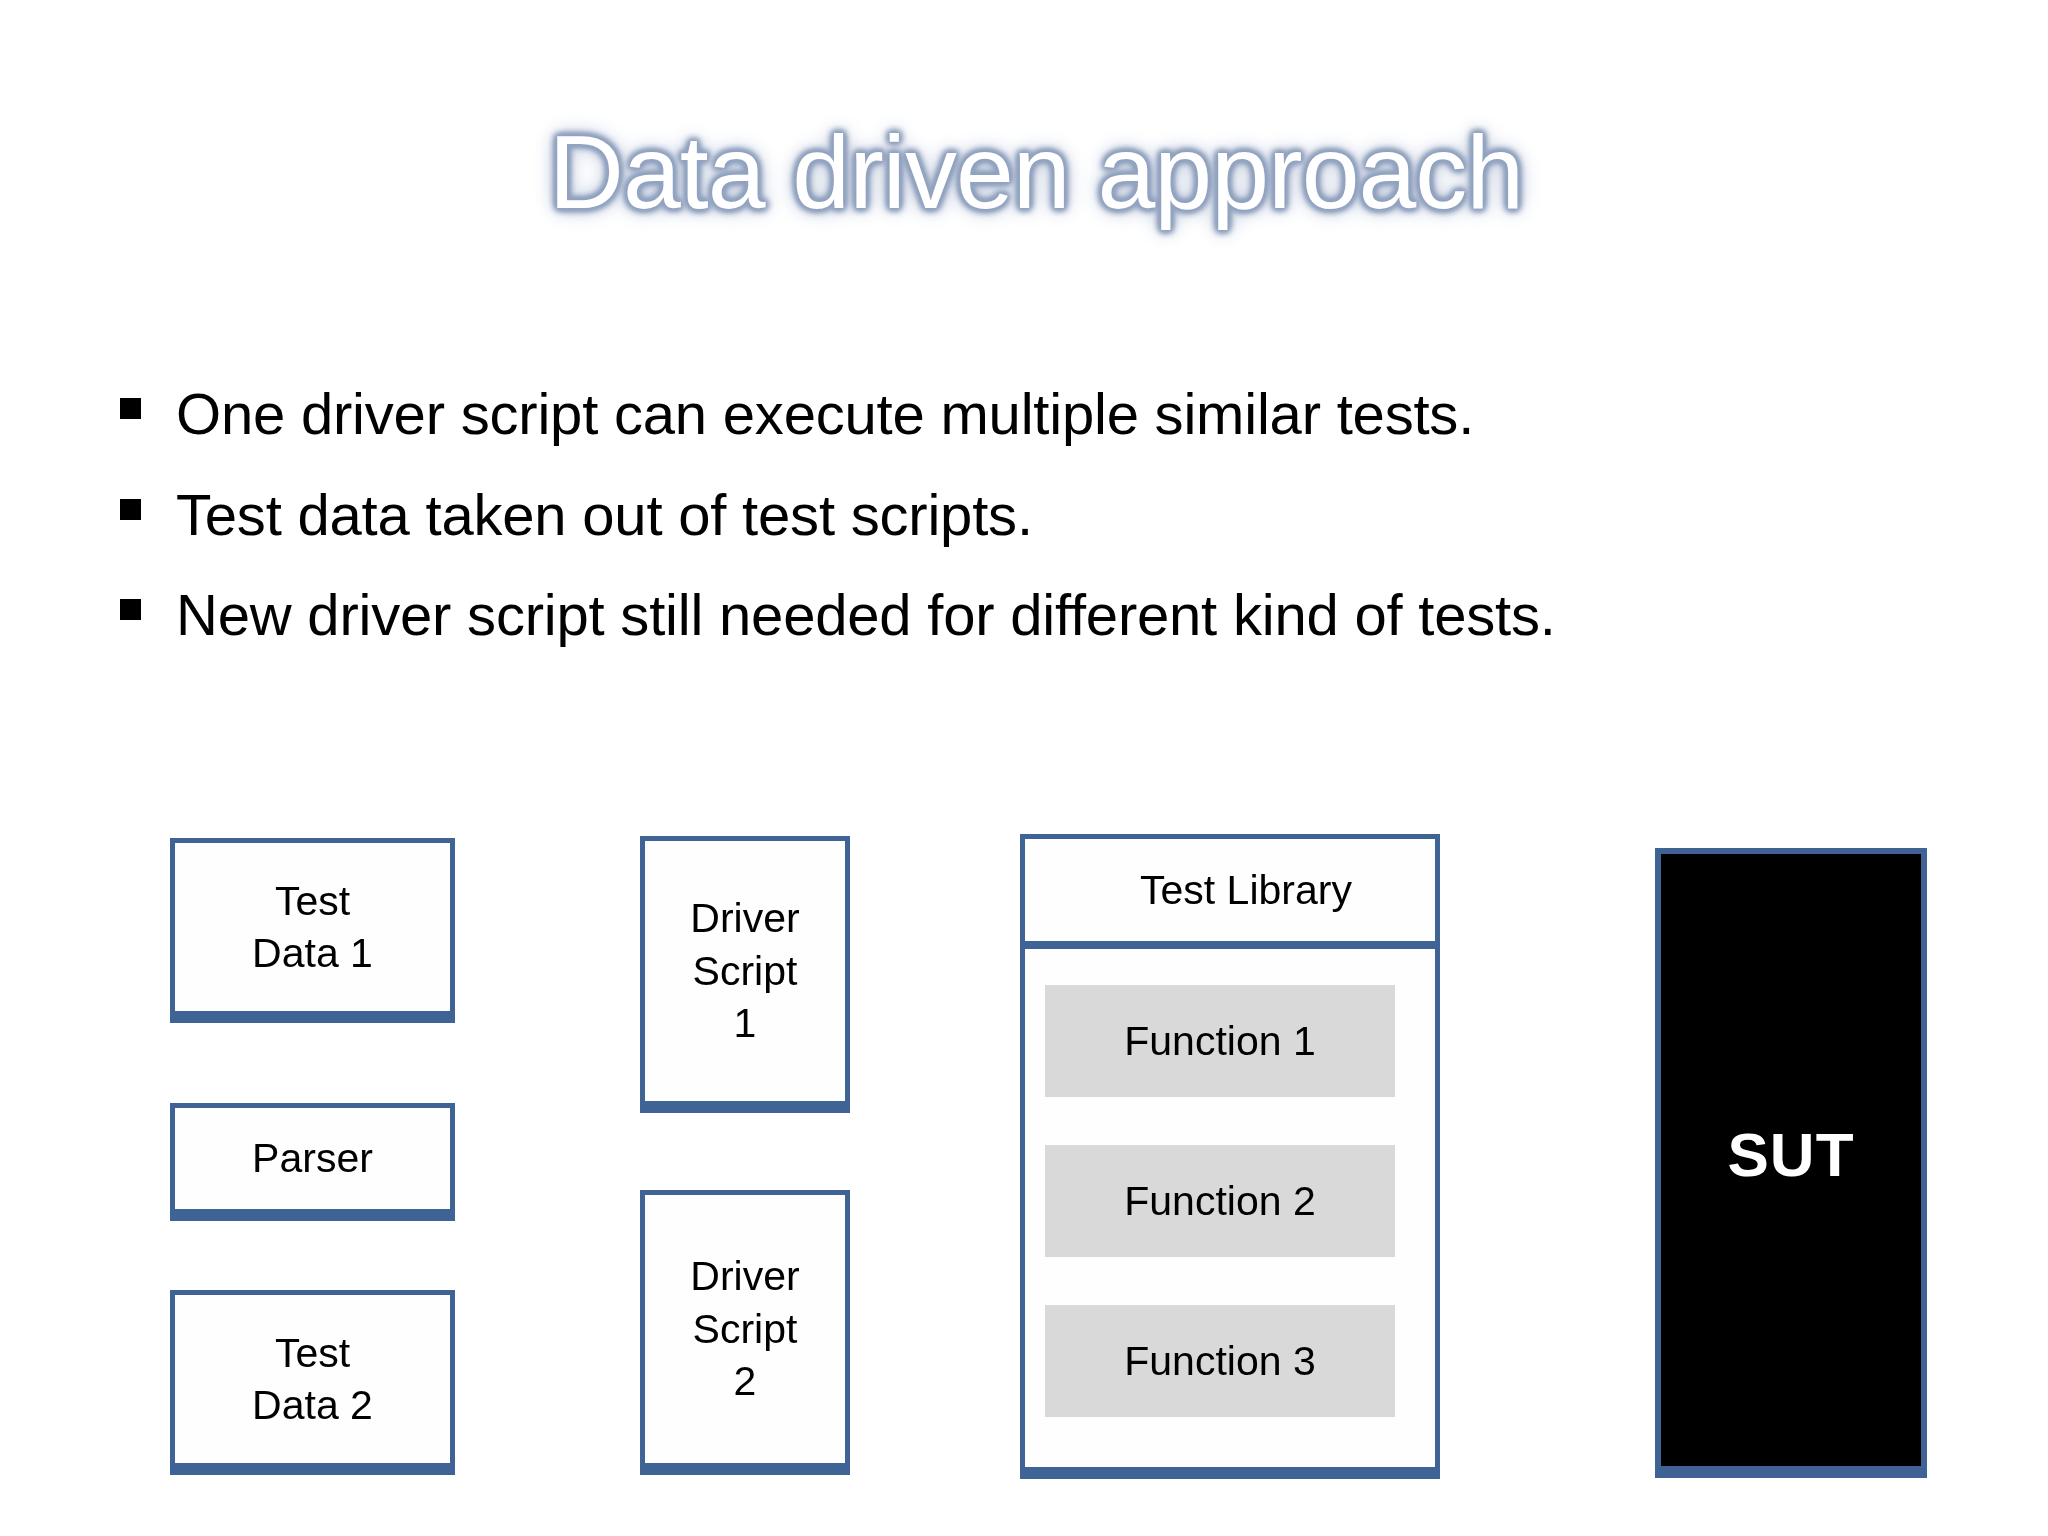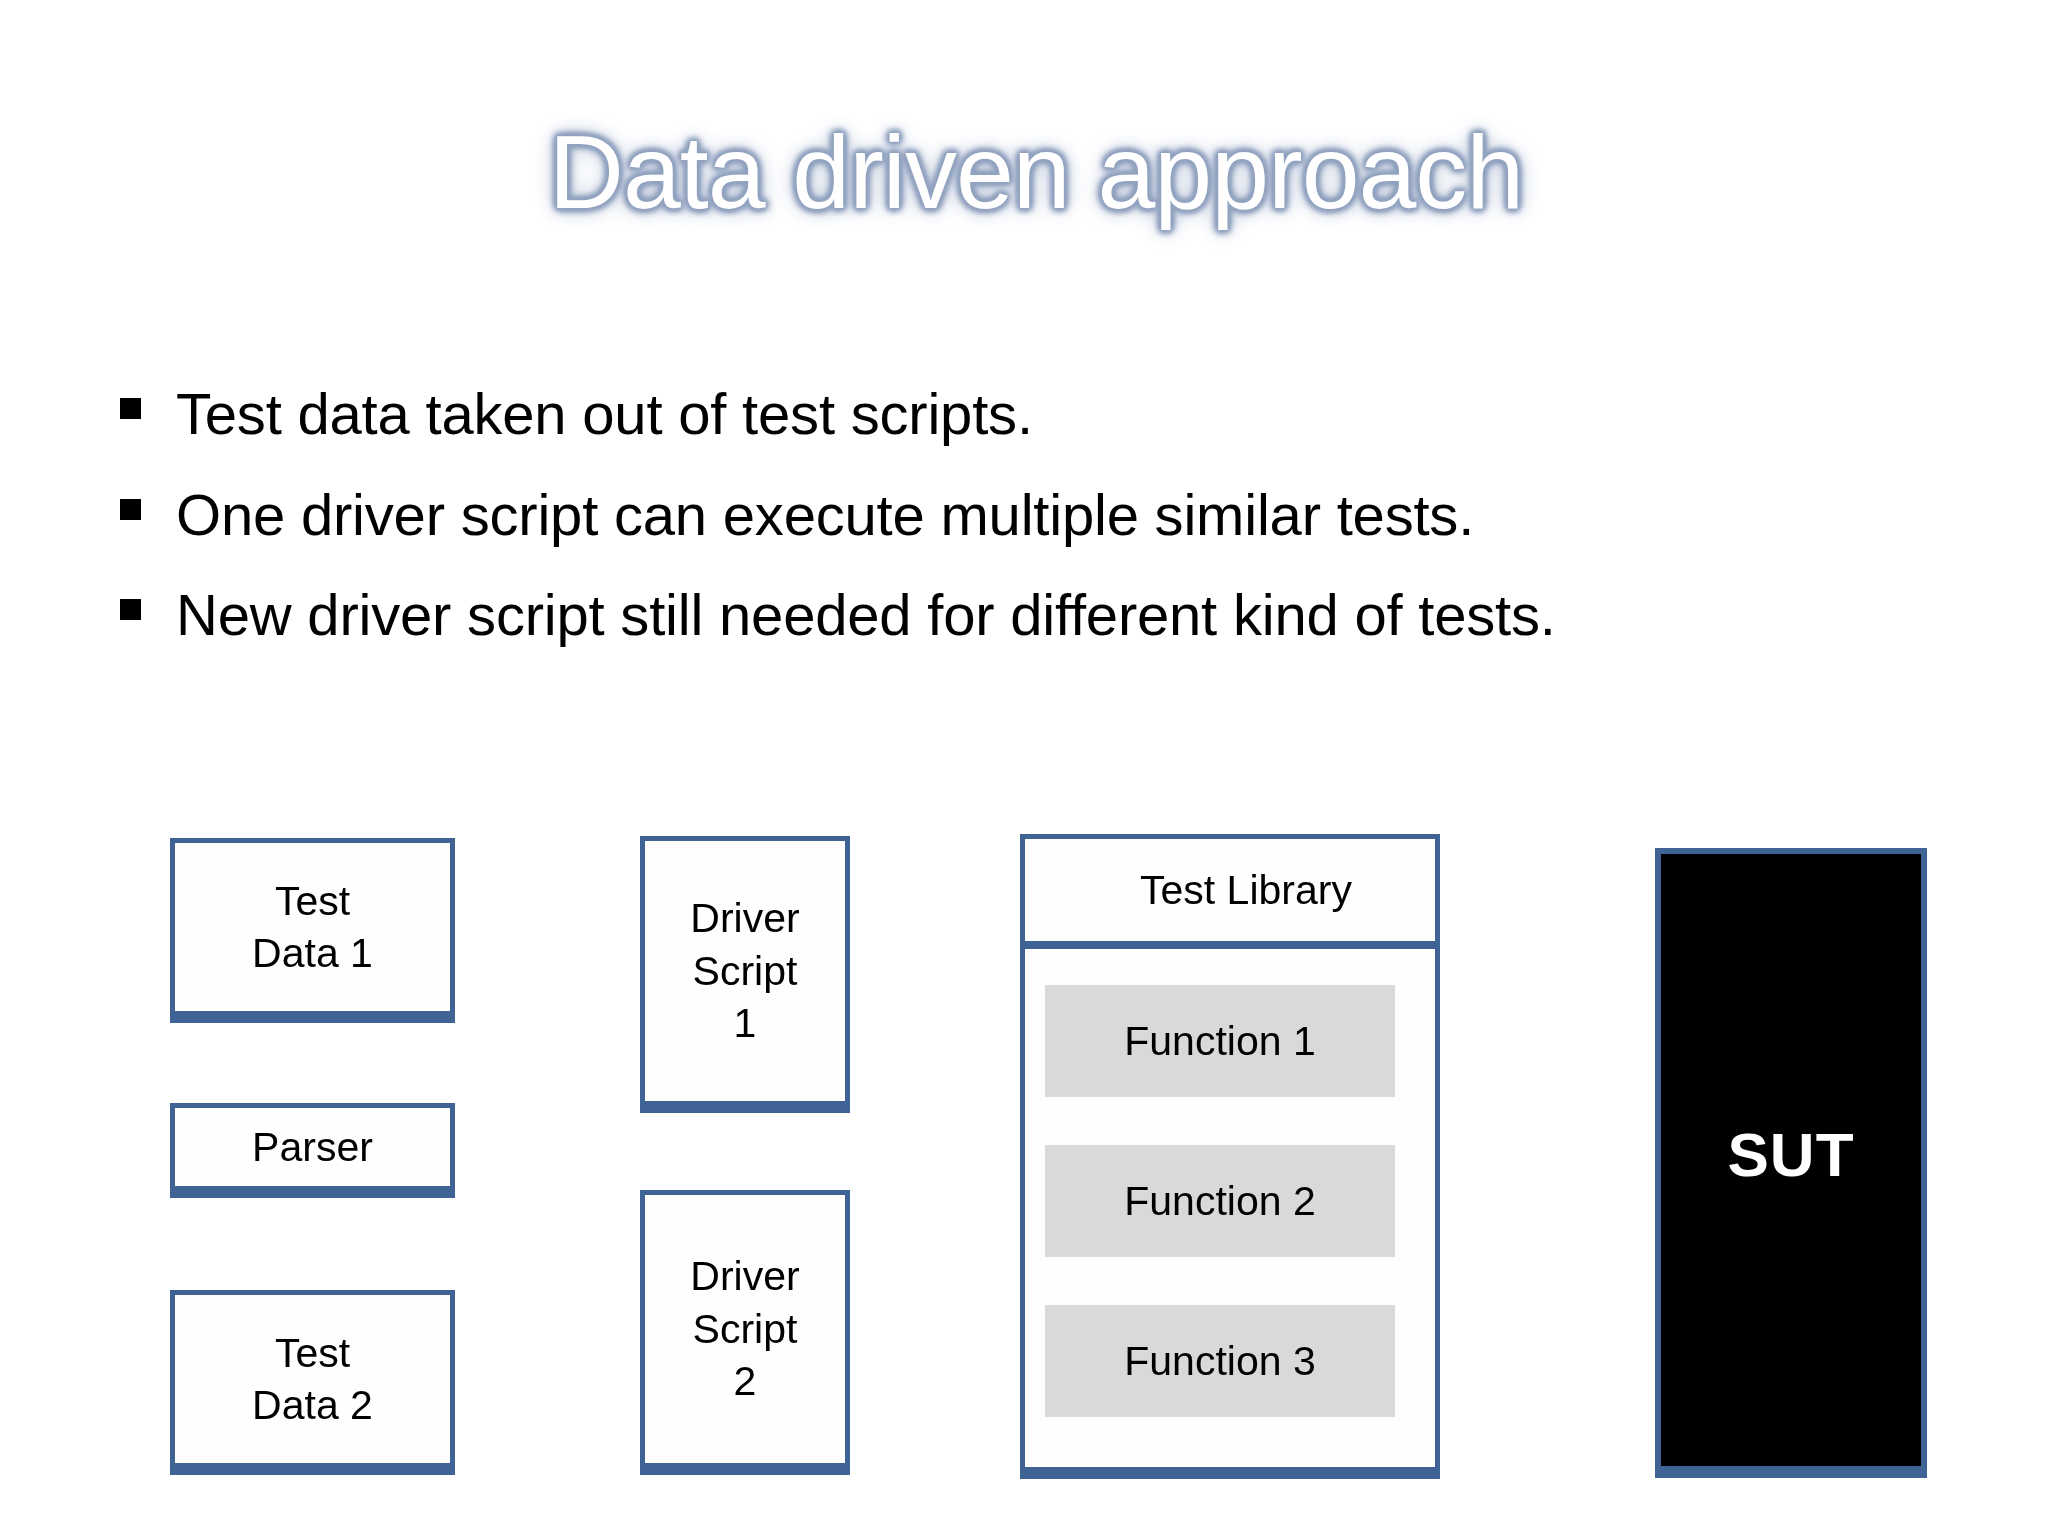--- a/index.html
+++ b/index.html
@@ -166,47 +166,47 @@
 <body>
 
 <div id="slide-title">Data driven approach</div>
 
 <div id="bullet-list">
 
   <div class="bullet-row">
     <span class="bullet-marker">
         <i></i>
       </span>
-    <span class="bullet-text">Test data taken out of test scripts.</span>
+    <span class="bullet-text">One driver script can execute multiple similar tests.</span>
   </div>
 
   <div class="bullet-row">
     <span class="bullet-marker">
         <i></i>
       </span>
-    <span class="bullet-text">One driver script can execute multiple similar tests.</span>
+    <span class="bullet-text">Test data taken out of test scripts.</span>
   </div>
 
   <div class="bullet-row">
     <span class="bullet-marker">
         <i></i>
       </span>
     <span class="bullet-text">New driver script still needed for different kind of tests.</span>
   </div>
 
 </div>
 
 <div id="diagram">
 
   <div class="dbox" style="left:170px; top:838px; width:285px; height:185px; flex-direction:column;">
     <span class="lbl">Test</span>
     <span class="lbl">Data 1</span>
   </div>
 
-  <div class="dbox" style="left:170px; top:1103px; width:285px; height:95px;">
+  <div class="dbox" style="left:170px; top:1103px; width:285px; height:118px;">
     <span class="lbl">Parser</span>
   </div>
 
   <div class="dbox" style="left:170px; top:1290px; width:285px; height:185px; flex-direction:column;">
     <span class="lbl">Test</span>
     <span class="lbl">Data 2</span>
   </div>
 
   <div class="dbox" style="left:640px; top:836px; width:210px; height:277px; flex-direction:column;">
     <span class="lbl">Driver</span>

